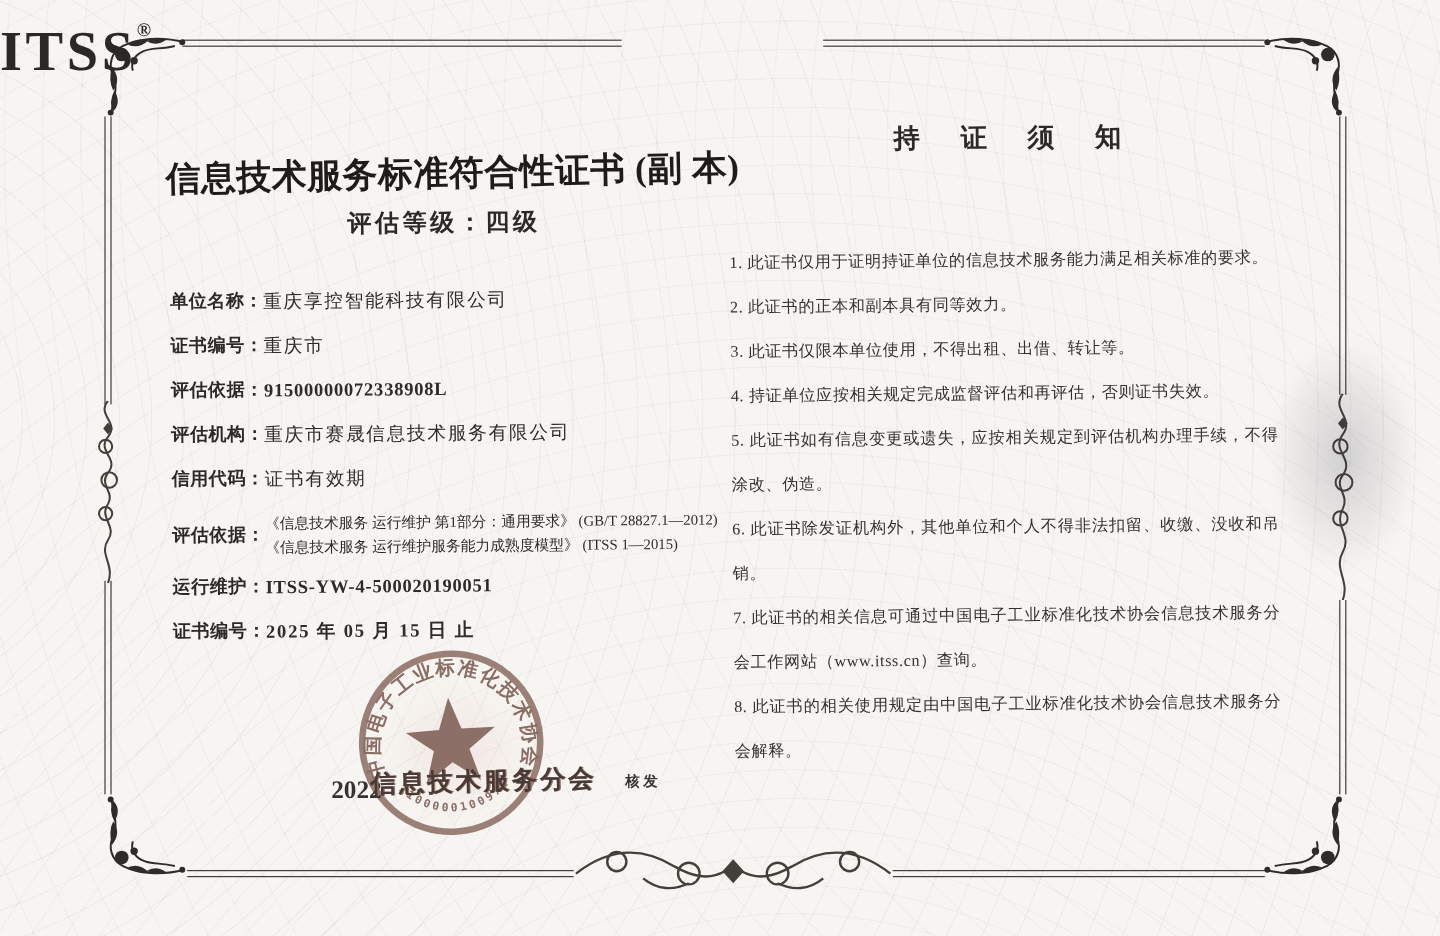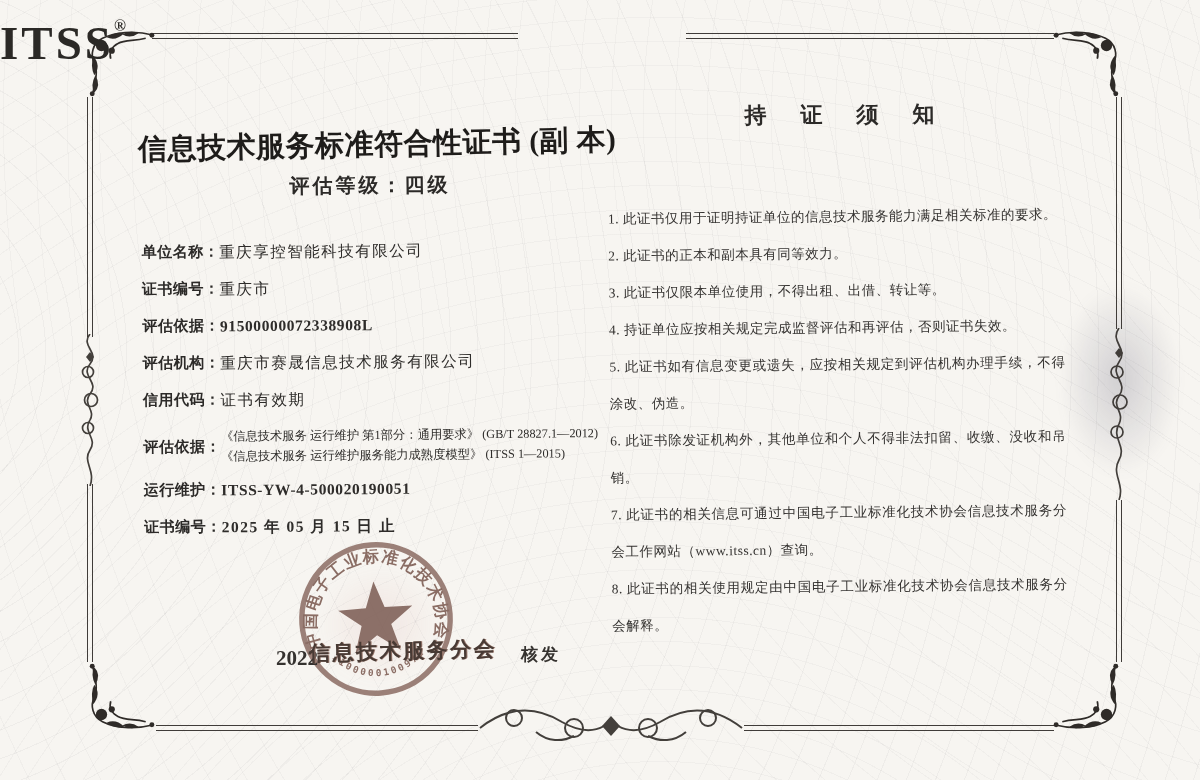--- a/index.html
+++ b/index.html
@@ -32,21 +32,21 @@
   .frow{display:flex;align-items:flex-start;margin-bottom:16px;line-height:21px;}
   .flabel{font-weight:bold;font-size:15px;color:#2c2a28;white-space:nowrap;letter-spacing:.5px;}
   .fvalue{font-size:15.5px;color:#2e2c2a;letter-spacing:1.5px;}
   .fvalue.num{font-family:"Liberation Serif",serif;letter-spacing:.6px;font-weight:bold;font-size:15.5px;}
   .basis .fvalue{font-size:12.3px;letter-spacing:0;line-height:1.65;}
   
   .seal{left:287px;top:530px;transform:rotate(-4deg);opacity:.94;}
   .issue-year{left:276px;top:646px;font-size:21px;font-weight:bold;color:#35322f;}
   .issue-branch{left:309px;top:637px;font-size:21px;font-weight:bold;color:#483a34;
                 letter-spacing:2.5px;text-shadow:1px 0 0 #97776c;transform:rotate(-1.5deg);white-space:nowrap;}
-  .issue-suffix{left:521px;top:643px;font-size:17px;font-weight:bold;color:#35322f;letter-spacing:3px;}
+  .issue-suffix{left:521px;top:643px;font-size:12px;font-weight:bold;color:#35322f;letter-spacing:3px;}
   
   .notice-head{left:612px;top:100px;width:455px;text-align:center;font-size:22px;font-weight:bold;
                color:#2c2a28;letter-spacing:34px;text-indent:34px;transform:rotate(-.4deg);}
   .notice{left:610px;top:198px;width:456px;transform:rotate(-.6deg);}
   .notice p{margin:0;font-size:13.5px;line-height:37px;letter-spacing:.5px;color:#343230;
             text-align:justify;}
   
   .smudge{left:1035px;top:245px;width:170px;height:270px;filter:blur(5px);
           background:radial-gradient(closest-side, rgba(75,75,100,.22), rgba(75,75,100,0) 72%);}
   .inktint{left:295px;top:545px;width:170px;height:160px;filter:blur(6px);

